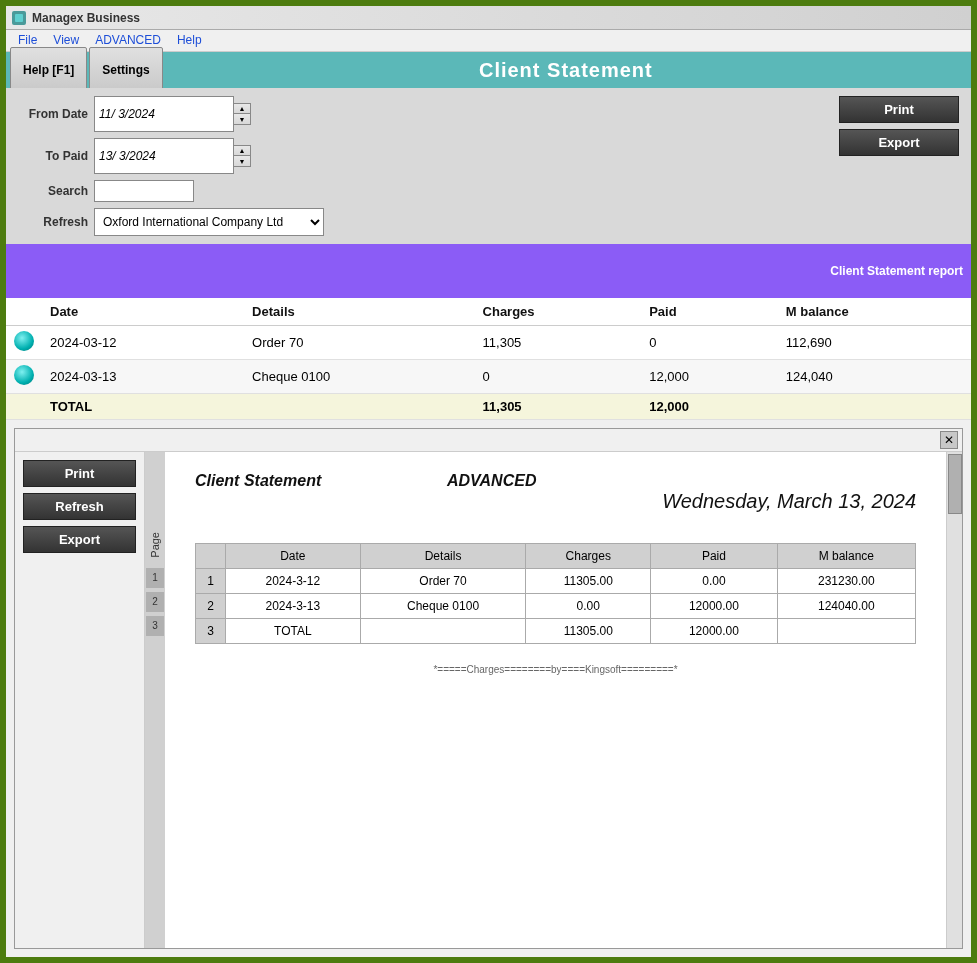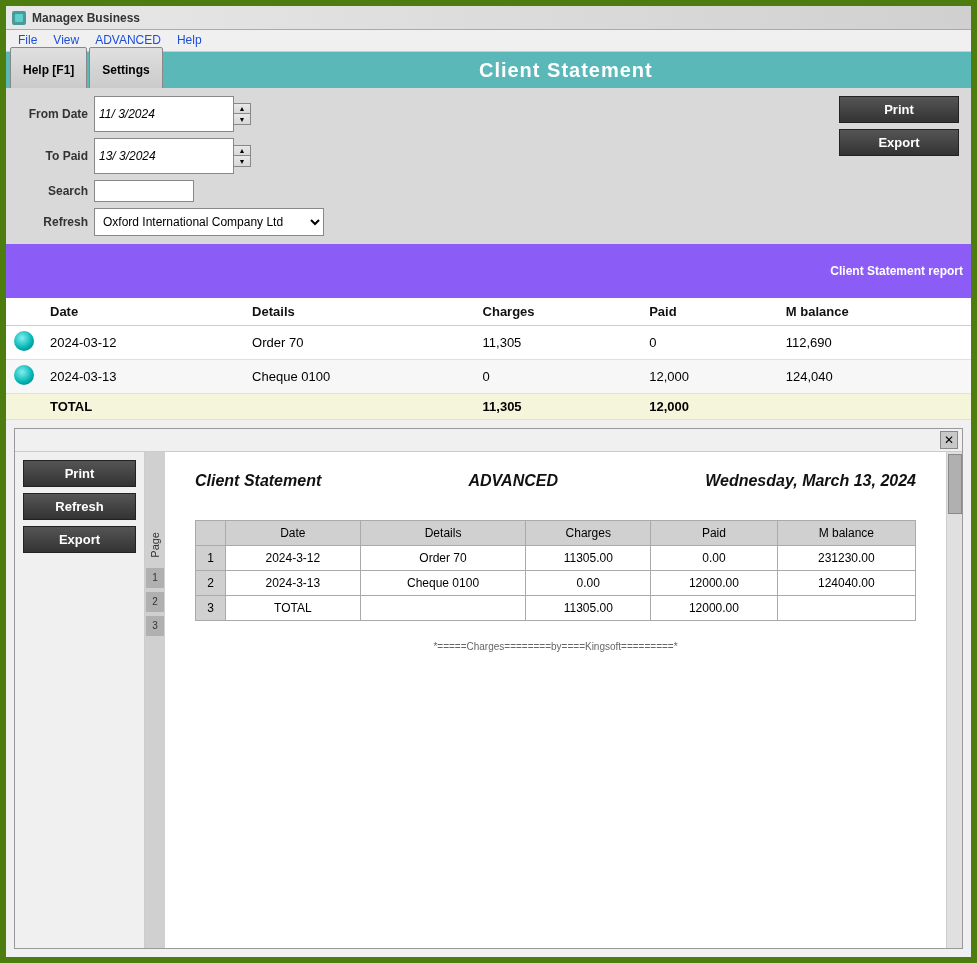--- a/index.html
+++ b/index.html
@@ -296,23 +296,24 @@
       color: #111;
     }
     .preview-company {
       font-style: italic;
       font-weight: bold;
       font-size: 16px;
       color: #111;
     }
     .preview-date {
       font-style: italic;
-      font-weight: bold;
-      font-size: 16px;
+      font-weight: normal;
+      font-size: 20px;
       color: #111;
+      margin-top: 18px;
     }
     .preview-info-row {
       display: flex;
       justify-content: space-between;
       margin-bottom: 30px;
     }
 
     
     .preview-table {
       width: 100%;

